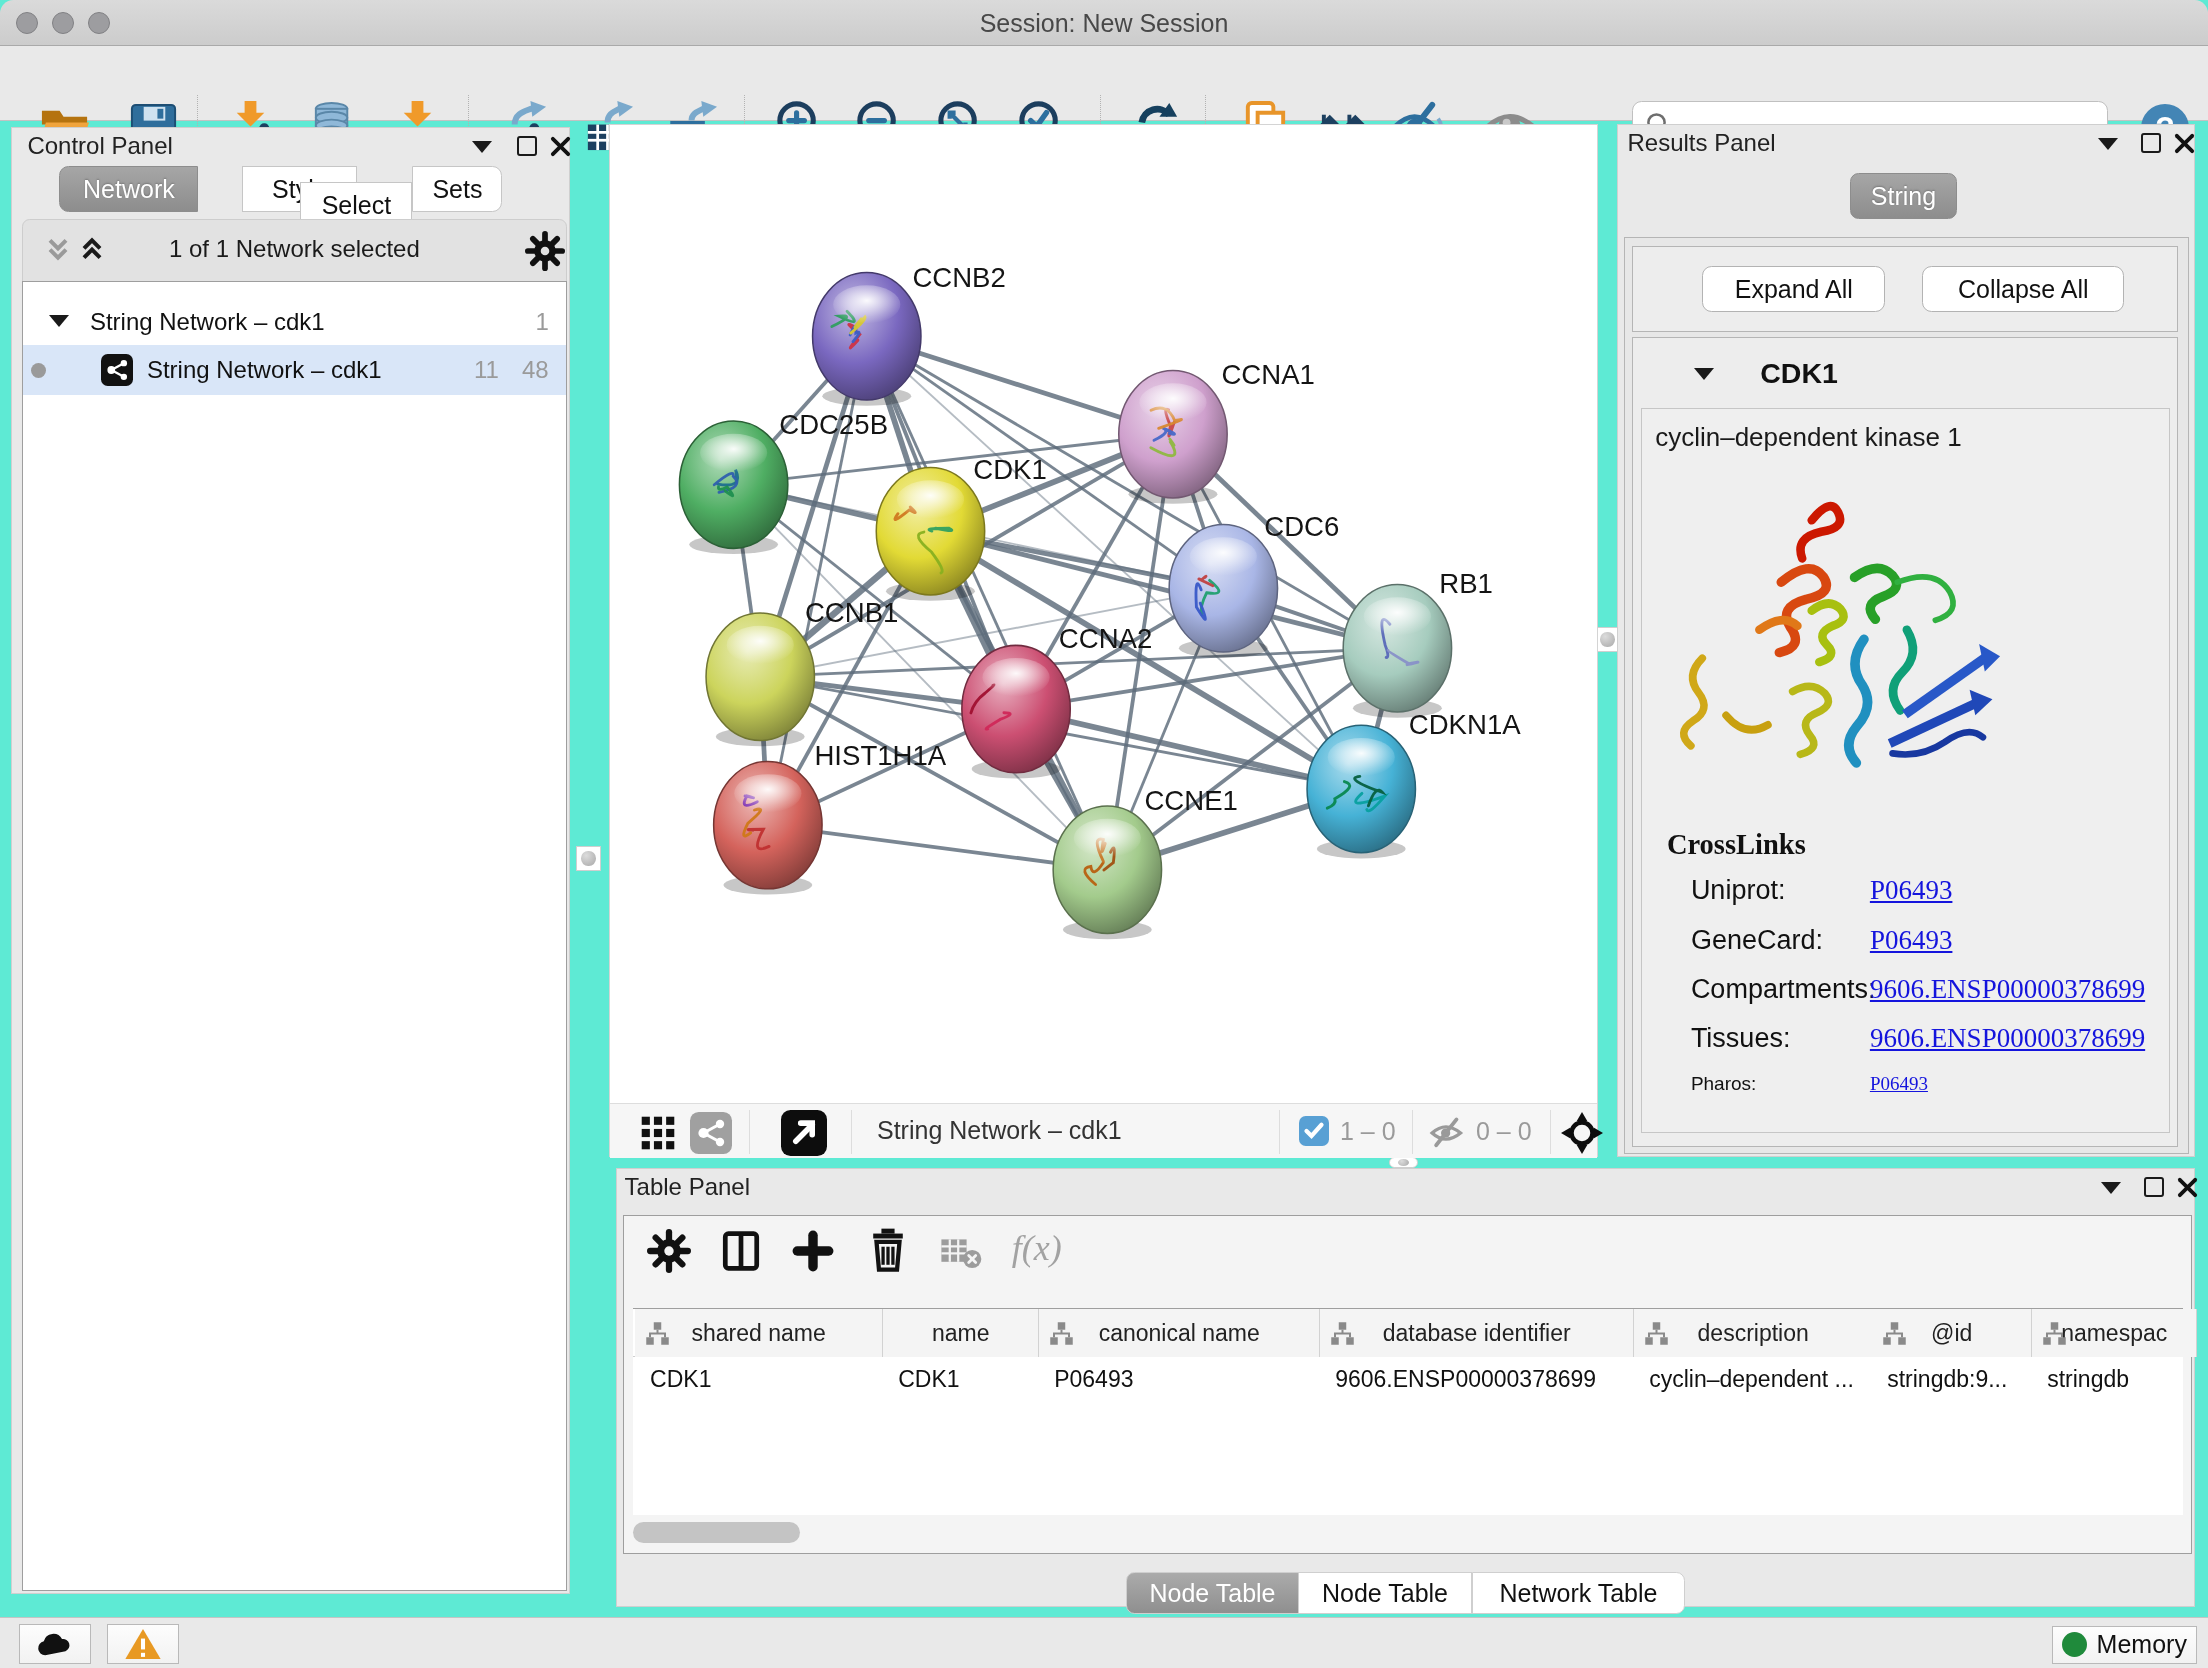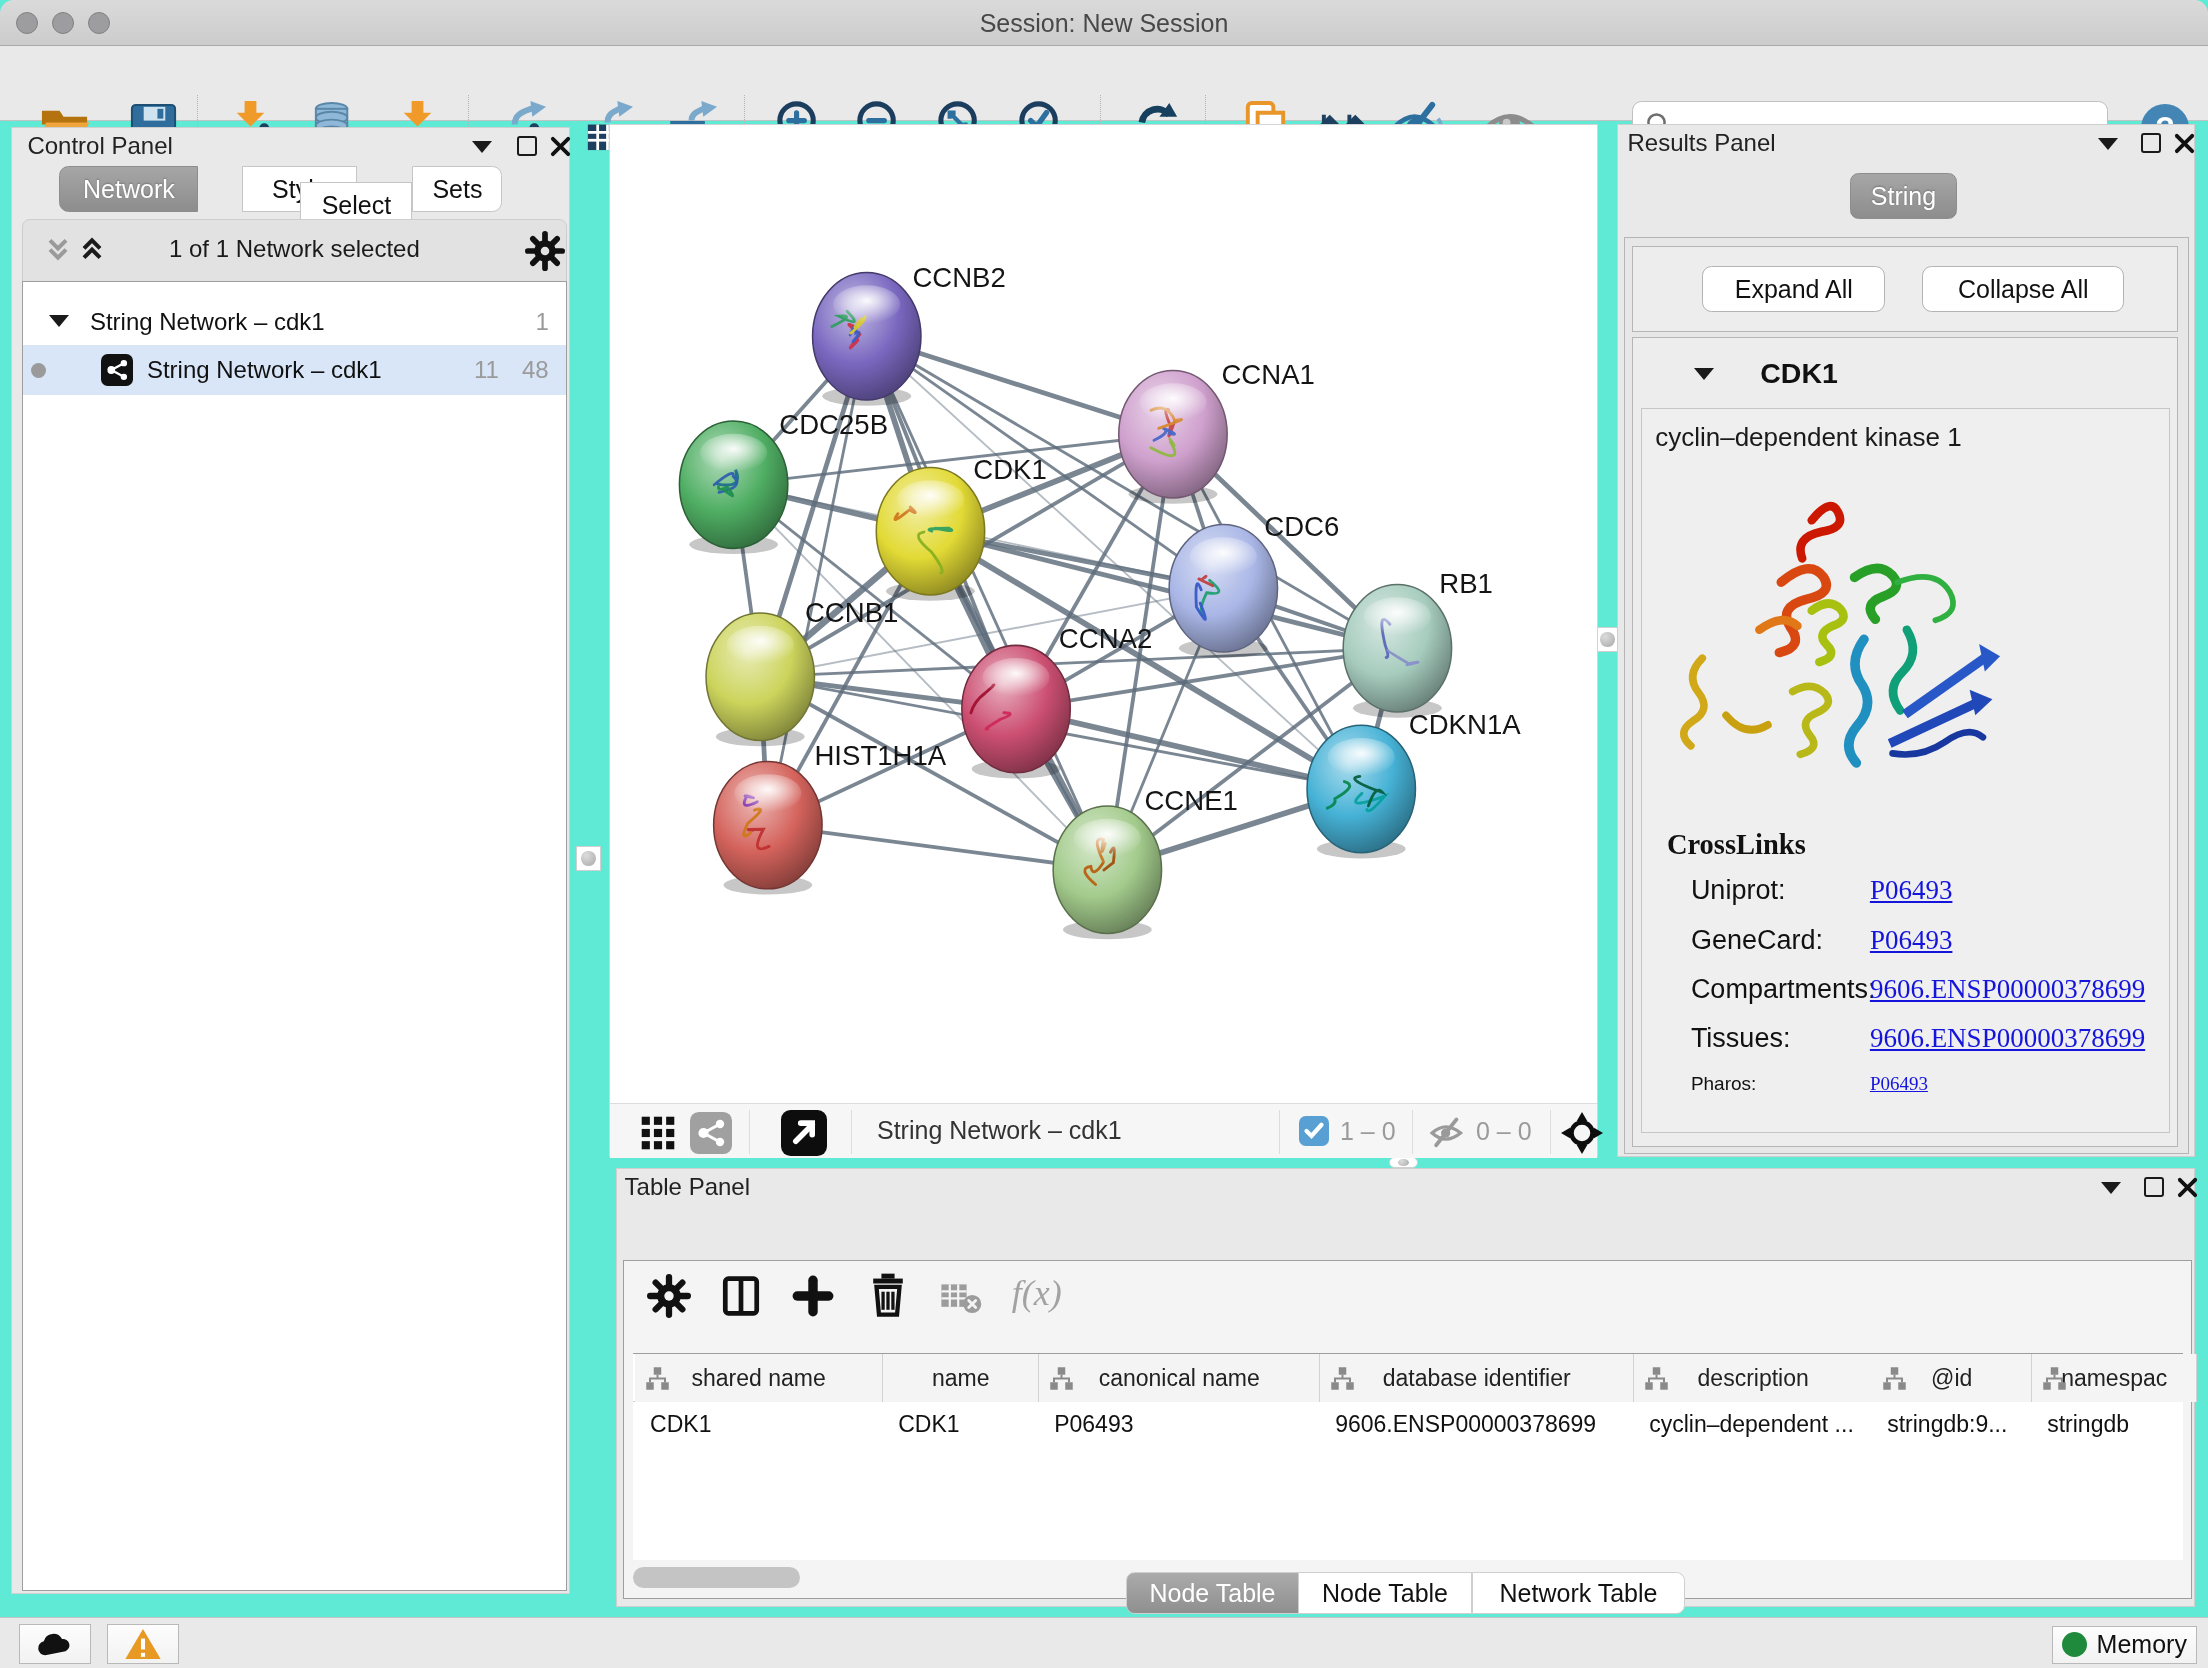--- a/index.html
+++ b/index.html
@@ -673,21 +673,21 @@
   <div class="abs panel-bg" style="left:616px;top:1168px;width:1579px;height:439px;border:1px solid #cfcfcf;">
     <span class="ptitle abs" style="left:7.6px;top:3.8px;">Table Panel</span>
     <span class="caret wctl" style="left:1484px;top:13.3px;"></span>
     <span class="floatsq wctl" style="left:1527px;"></span>
     <svg class="wctl" style="left:1559px;top:6.7px;" width="23" height="23" viewBox="0 0 24 24">
         <g stroke="#111" stroke-width="4" stroke-linecap="round">
           <line x1="4" y1="4" x2="20" y2="20"></line>
           <line x1="20" y1="4" x2="4" y2="20"></line>
         </g>
       </svg>
-    <div class="abs" style="left:5.7px;top:46px;width:1569px;height:339px;background:#f4f4f4;border:1.9px solid #9e9e9e;margin-top:45px;">
+    <div class="abs" style="left:5.7px;top:46px;width:1569px;height:339px;background:#f4f4f4;border:1.9px solid #9e9e9e;">
       <svg class="abs" style="left:23px;top:13.3px;" width="44" height="44" viewBox="0 0 28 28">
           <g stroke="#111" stroke-width="4" stroke-linecap="round">
             <line x1="14" y1="2" x2="14" y2="7"></line>
             <line x1="14" y1="21" x2="14" y2="26"></line>
             <line x1="2" y1="14" x2="7" y2="14"></line>
             <line x1="21" y1="14" x2="26" y2="14"></line>
             <line x1="5.5" y1="5.5" x2="9" y2="9"></line>
             <line x1="19" y1="19" x2="22.5" y2="22.5"></line>
             <line x1="22.5" y1="5.5" x2="19" y2="9"></line>
             <line x1="9" y1="19" x2="5.5" y2="22.5"></line>

